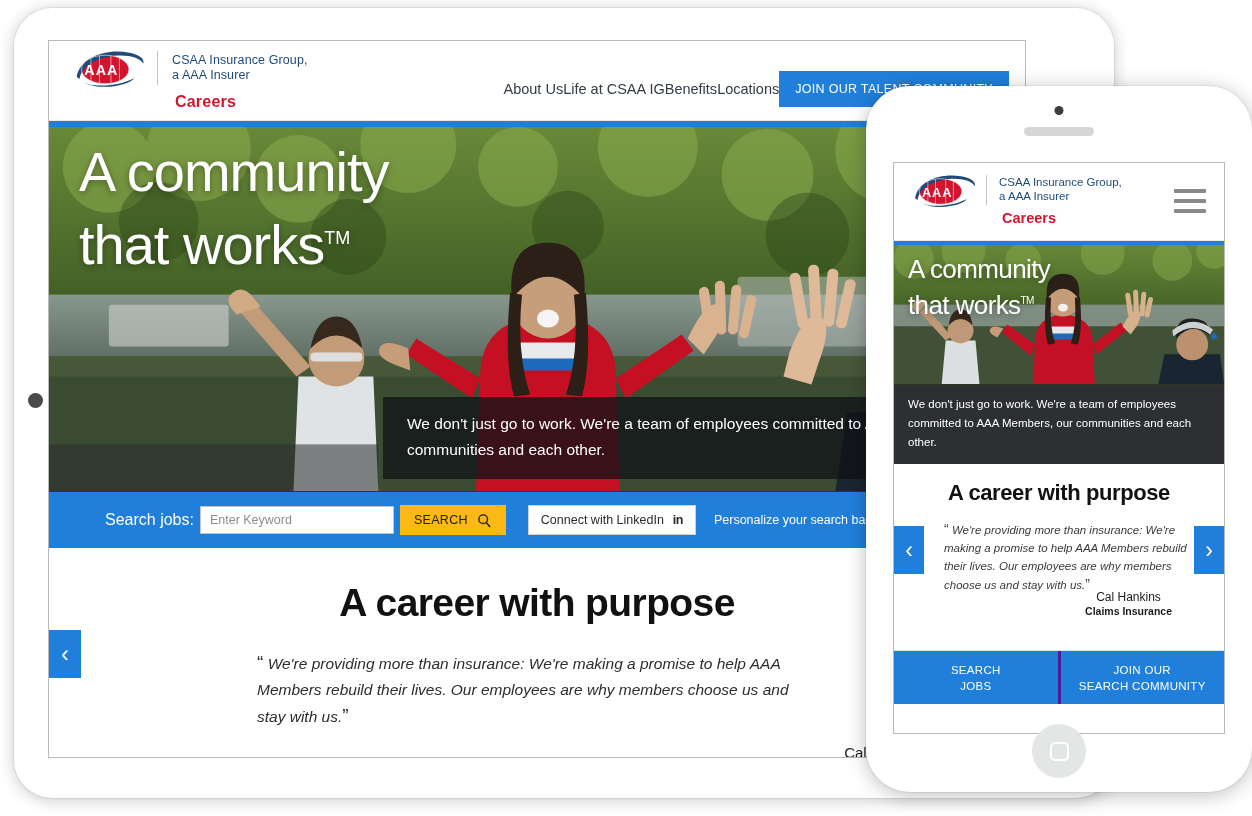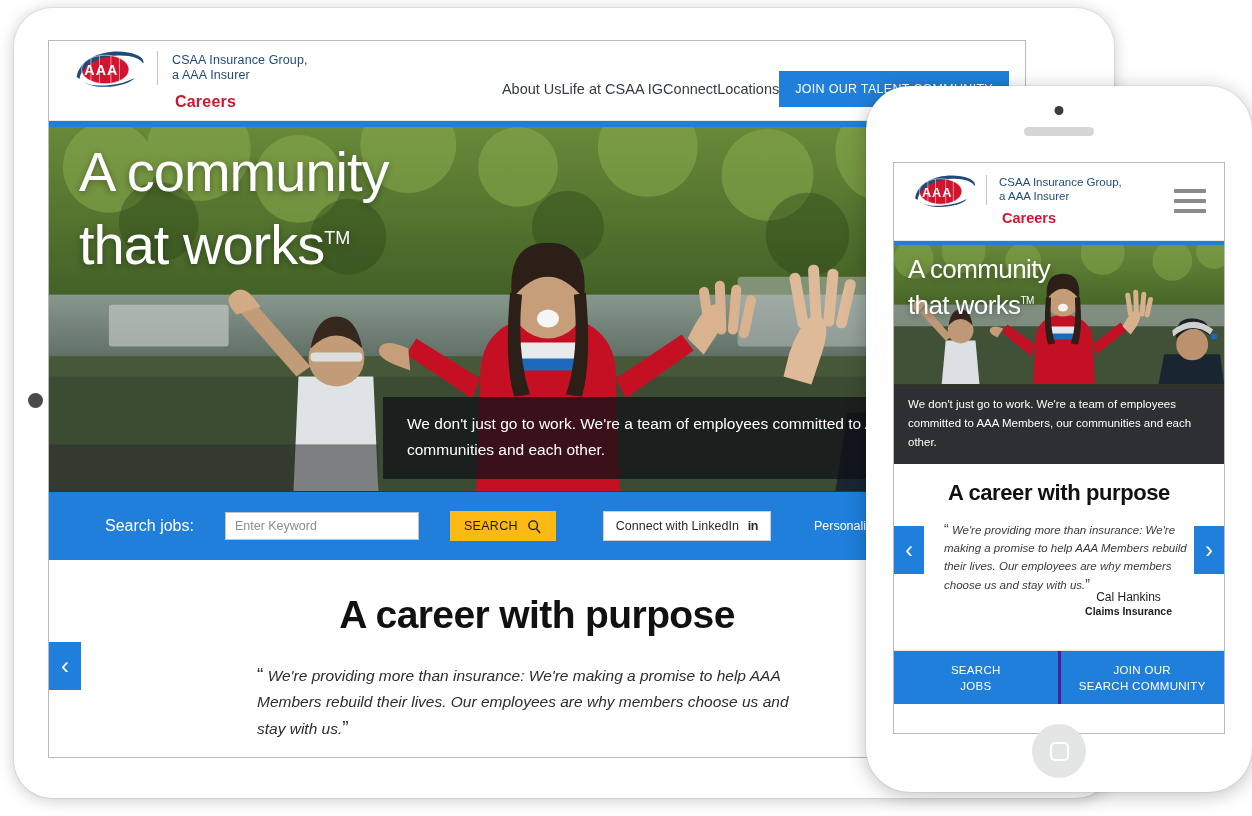--- a/index.html
+++ b/index.html
@@ -105,22 +105,22 @@
   .tm-mark { font-size: 18px; vertical-align: super; letter-spacing: 0; }
   .hero-caption {
     position: absolute; left: 334px; right: 0; bottom: 13px;
     background: rgba(16,18,22,0.76);
     color: #ffffff; font-size: 15.5px; line-height: 26px;
     padding: 14px 20px 16px 24px;
   }
 
   
   .search-bar {
-    height: 68px; background: #1f7fdb;
-    display: flex; align-items: center; padding-left: 56px; gap: 31px;
+    height: 56px; background: #1f7fdb;
+    display: flex; align-items: center; padding-left: 56px; gap: 6px;
   }
   .search-label { color: #ffffff; font-size: 16px; white-space: nowrap; }
   .keyword-input {
     width: 194px; height: 28px; background: #ffffff;
     border: 1px solid #c3c3c3; color: #c2410c; font-size: 12.5px;
     padding: 0 9px; font-family: inherit;
   }
   .keyword-input::placeholder { color: #8d8d8d; }
   .search-btn {
     height: 30px; background: #fcb813; color: #1d1d1d;
@@ -286,21 +286,21 @@
           <div class="brand-lines">
             <div>CSAA Insurance Group,</div>
             <div>a AAA Insurer</div>
           </div>
         </div>
         <div class="careers-word">Careers</div>
 
         <div class="main-nav">
           <div class="nav-link">About Us</div>
           <div class="nav-link">Life at CSAA IG</div>
-          <div class="nav-link">Connect</div>
+          <div class="nav-link">Benefits</div>
           <div class="nav-link">Locations</div>
           <button class="talent-btn">JOIN OUR TALENT COMMUNITY</button>
         </div>
       </div>
       <div class="header-blue-rule"></div>
 
       <div class="hero">
         <svg class="hero-photo" viewBox="0 0 978 365" preserveAspectRatio="xMidYMid slice">
           <defs>
             <linearGradient id="treeG" x1="0" y1="0" x2="0" y2="1">

